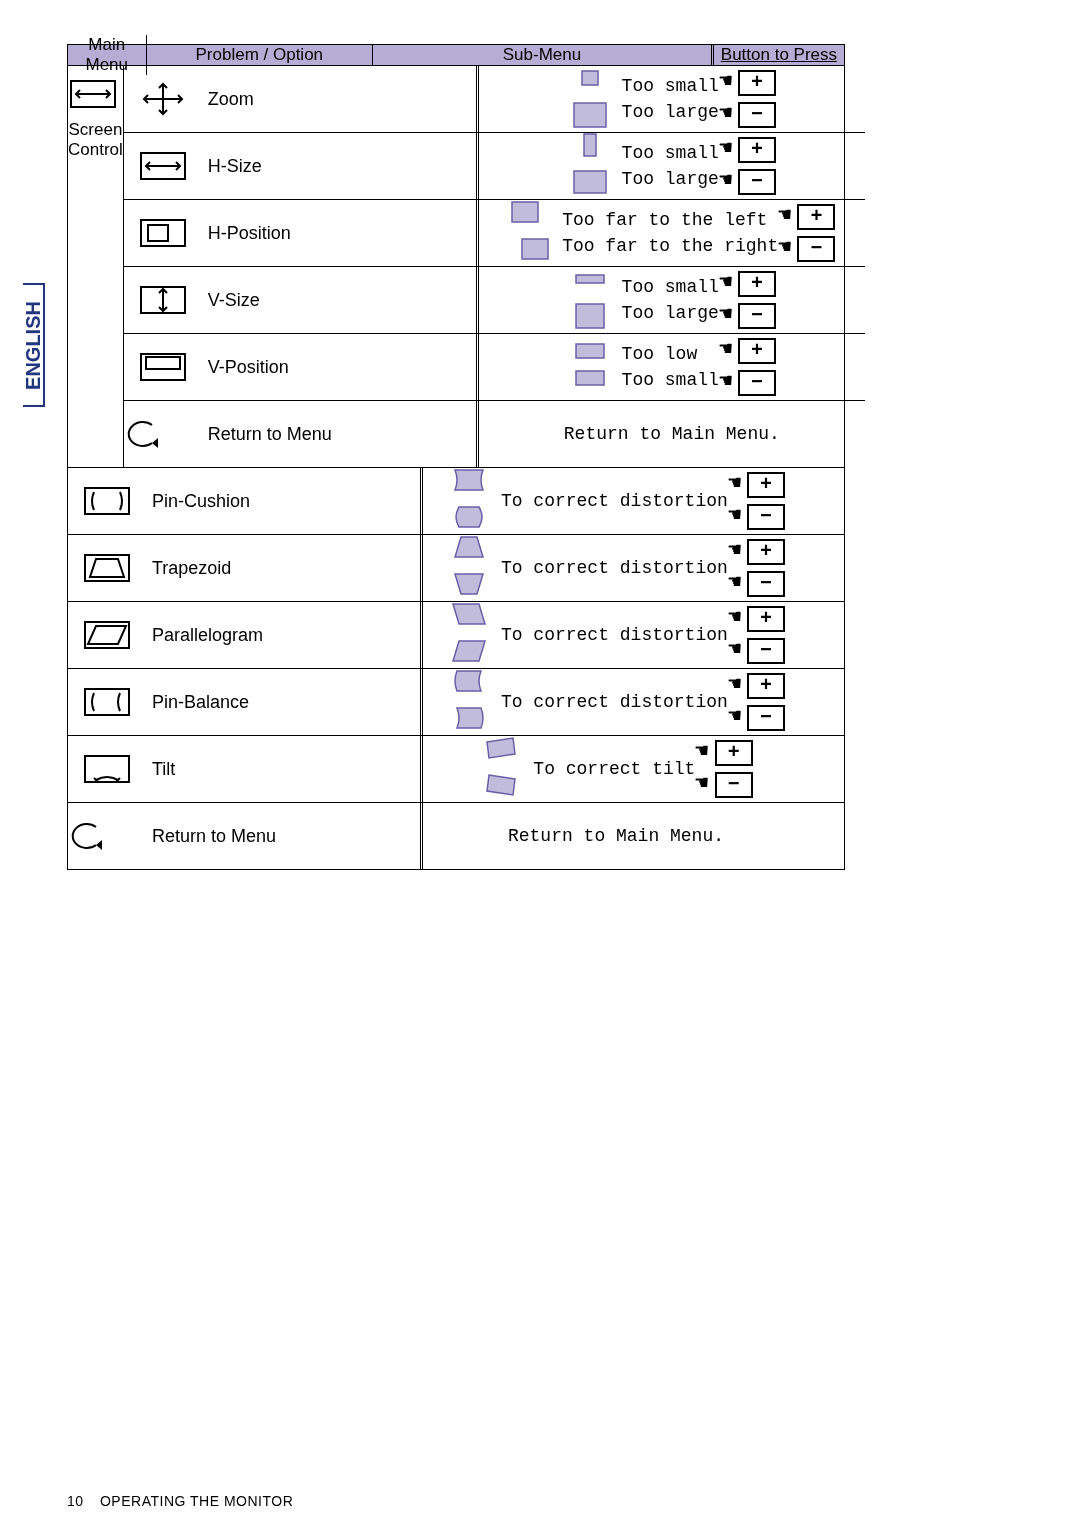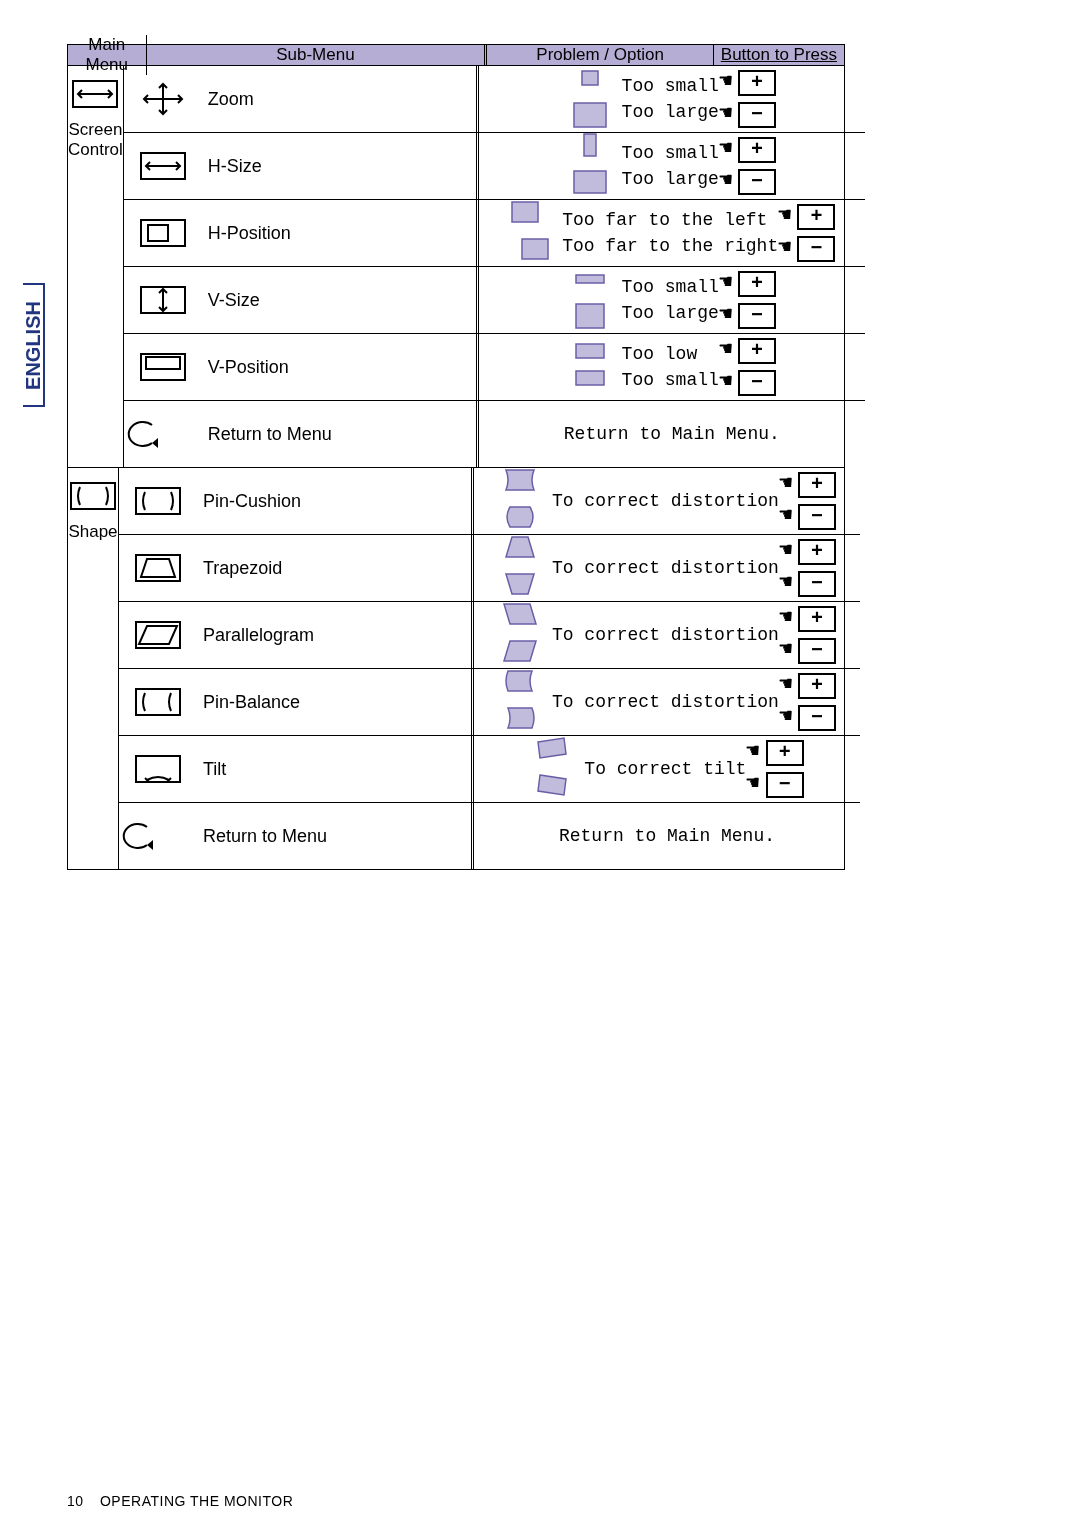--- a/index.html
+++ b/index.html
@@ -71,21 +71,20 @@
     border-top: 1px solid #000;
   }
   .main-col {
     width: 78px;
     border-right: 1px solid #000;
     text-align: center;
     padding-top: 10px;
     font-size: 17px;
     display: flex;
     flex-direction: column;
-    align-items: center;
     gap: 8px;
   }
   .main-icon {
     width: 50px;
     height: 36px;
     display: flex;
     align-items: center;
     justify-content: center;
   }
   .main-label {
@@ -188,22 +187,22 @@
 <div class="page">
 
   <div class="language-tab">
     <span class="language-tab-text">ENGLISH</span>
   </div>
 
   <div class="tbl">
 
     <div class="header-row">
       <div class="header-cell col-main-head">Main Menu</div>
+      <div class="header-cell col-prob-head">Problem / Option</div>
       <div class="header-cell col-sub-head">Sub-Menu</div>
-      <div class="header-cell col-prob-head">Problem / Option</div>
       <div class="header-cell col-btn-head">Button to Press</div>
     </div>
 
     <div id="sections-container">
         <div class="section">
           <div class="main-col">
             <div class="main-icon">
               <svg width="54" height="38" viewBox="0 0 54 38">
                 <rect x="5" y="6" width="44" height="26" stroke="#000" stroke-width="2" fill="none"></rect>
                 <line x1="10" y1="19" x2="44" y2="19" stroke="#000" stroke-width="2" fill="none"></line>
@@ -422,30 +421,20 @@
                 <div class="prob-left">
                   <div class="prob-text-block">
                     <span>Return to Main Menu.</span>
                   </div>
                 </div>
               </div>
             </div>
           </div>
         </div>
         <div class="section">
-          <div class="main-col">
-            <div class="main-icon">
-              <svg width="54" height="38" viewBox="0 0 54 38">
-                <rect x="5" y="6" width="44" height="26" stroke="#000" stroke-width="2" fill="none"></rect>
-                <path d="M14 10 Q10 19 14 28" stroke="#000" stroke-width="2" fill="none"></path>
-                <path d="M40 10 Q44 19 40 28" stroke="#000" stroke-width="2" fill="none"></path>
-              </svg>
-            </div>
-    <div class="main-label">Shape</div>
-          </div>
           <div class="rows-col">
             <div class="row">
               <div class="sub-cell">
                 <div class="sub-icon">
                   <svg width="54" height="38" viewBox="0 0 54 38">
                     <rect x="5" y="6" width="44" height="26" stroke="#000" stroke-width="2" fill="none"></rect>
                     <path d="M14 10 Q10 19 14 28" stroke="#000" stroke-width="2" fill="none"></path>
                     <path d="M40 10 Q44 19 40 28" stroke="#000" stroke-width="2" fill="none"></path>
                   </svg>
                 </div>

